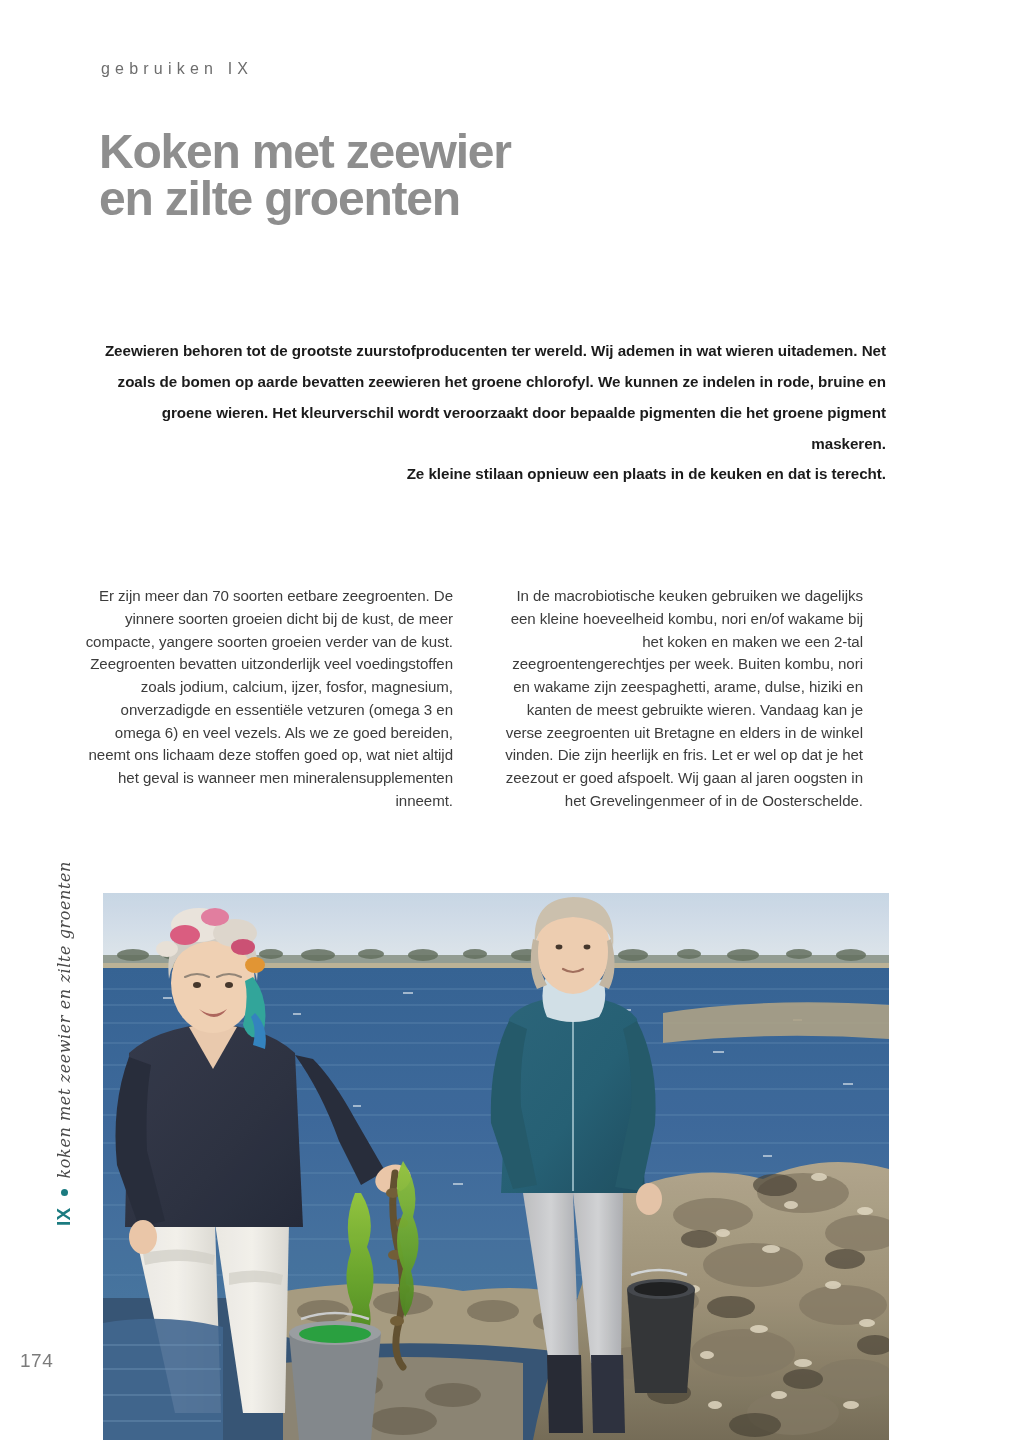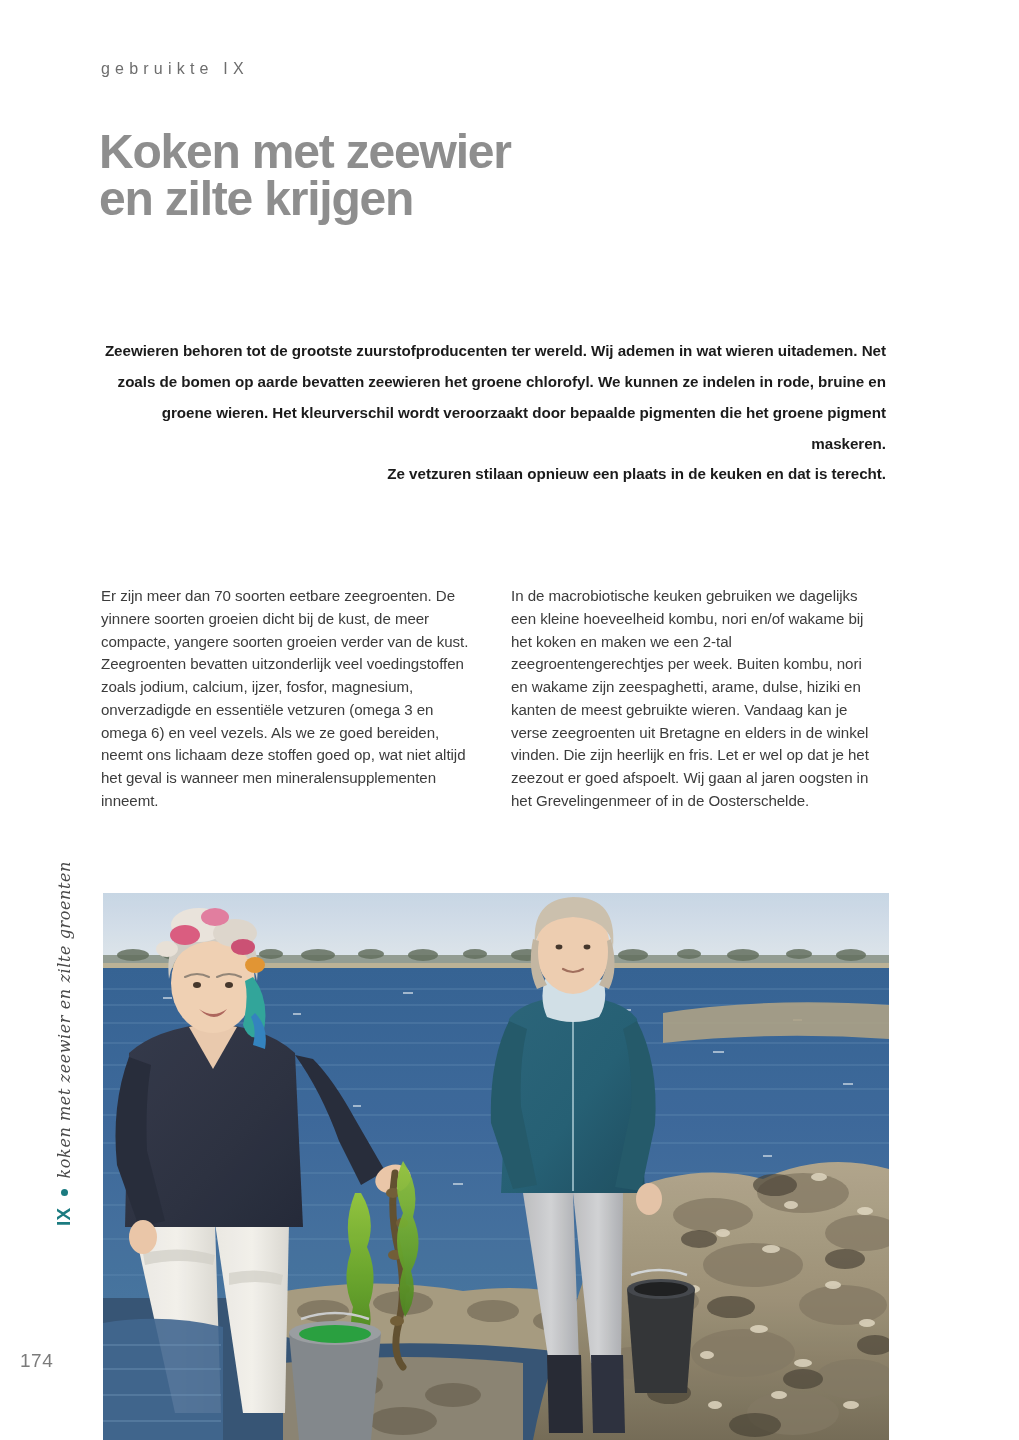--- a/index.html
+++ b/index.html
@@ -64,25 +64,26 @@
     font-weight:700;
     color:#1b1b1b;
     letter-spacing:-0.05px;
     text-align:right;
   }
   .intro p + p { margin-top:0px; }
 
   
   .columns {
     position:absolute;
-    left:101px;
+    left:85px;
     top:585px;
     width:790px;
     display:flex;
     gap:42px;
+    text-align:right;
   }
   .col {
     width:368px;
   }
   .col p {
     font-size:15.1px;
     line-height:1.51;
     font-weight:400;
     color:#3c3c3c;
     letter-spacing:-0.05px;
@@ -150,30 +151,30 @@
     overflow:hidden;
     background:#2d4f73;
   }
   .photo-frame svg { display:block; width:100%; height:100%; }
 </style>
 </head>
 <body>
 
 <div class="page">
 
-  <div class="chapter-label">gebruikte IX</div>
+  <div class="chapter-label">gebruiken IX</div>
 
   <h1 class="page-title">
     <span class="line">Koken met zeewier</span>
-    <span class="line">en zilte krijgen</span>
+    <span class="line">en zilte groenten</span>
   </h1>
 
   <div class="intro">
     <p>Zeewieren behoren tot de grootste zuurstofproducenten ter wereld.  Wij ademen in wat wieren uitademen. Net zoals de bomen op aarde bevatten zeewieren het groene chlorofyl. We kunnen ze indelen in rode, bruine en groene wieren. Het kleurverschil wordt veroorzaakt door bepaalde pigmenten die het groene pigment maskeren.</p>
-    <p>Ze vetzuren stilaan opnieuw een plaats in de keuken en dat is terecht.</p>
+    <p>Ze kleine stilaan opnieuw een plaats in de keuken en dat is terecht.</p>
   </div>
 
   <div class="columns">
     <div class="col">
       <p>Er zijn meer dan 70 soorten eetbare zeegroenten. De yinnere soorten groeien dicht bij de kust, de meer compacte, yangere soorten groeien verder van de kust. Zeegroenten bevatten uitzonderlijk veel voedingstoffen zoals jodium, calcium, ijzer, fosfor, magnesium, onverzadigde en essentiële vetzuren (omega 3 en omega 6) en veel vezels. Als we ze goed bereiden, neemt ons lichaam deze stoffen goed op, wat niet altijd het geval is wanneer men mineralensupplementen inneemt.</p>
     </div>
     <div class="col">
       <p>In de macrobiotische keuken gebruiken we dagelijks een kleine hoeveelheid kombu, nori en/of wakame bij het koken en maken we een 2-tal zeegroentengerechtjes per week. Buiten kombu, nori en wakame zijn zeespaghetti, arame, dulse, hiziki en kanten de meest gebruikte wieren. Vandaag kan je verse zeegroenten uit Bretagne en elders in de winkel vinden. Die zijn heerlijk en fris. Let er wel op dat je het zeezout er goed afspoelt. Wij gaan al jaren oogsten in het Grevelingenmeer of in de Oosterschelde.</p>
     </div>
   </div>

